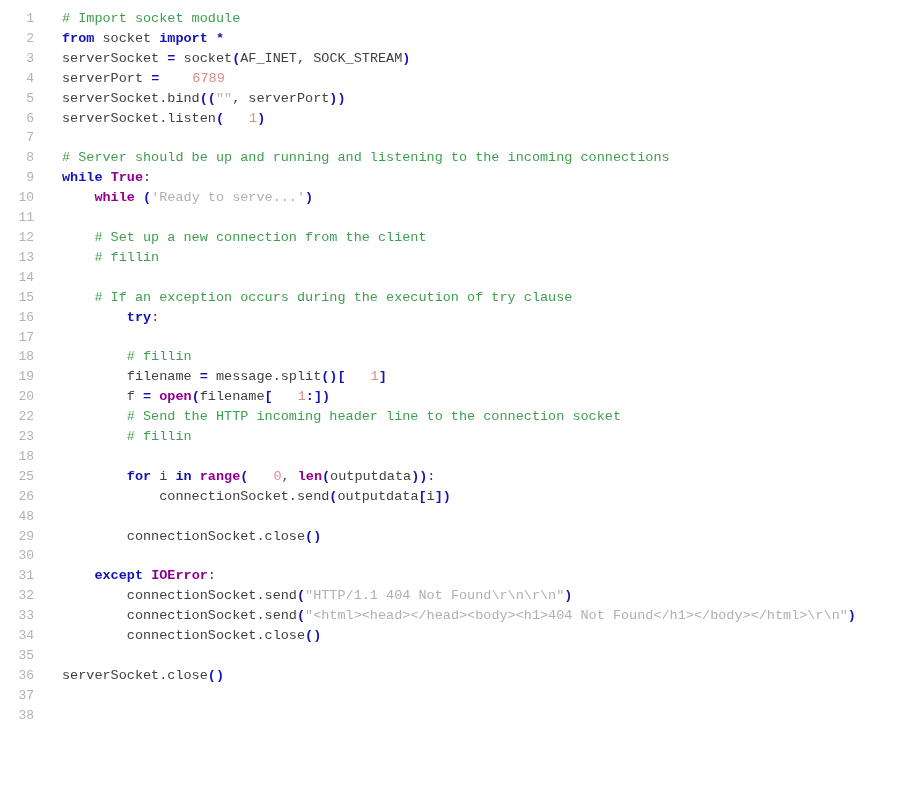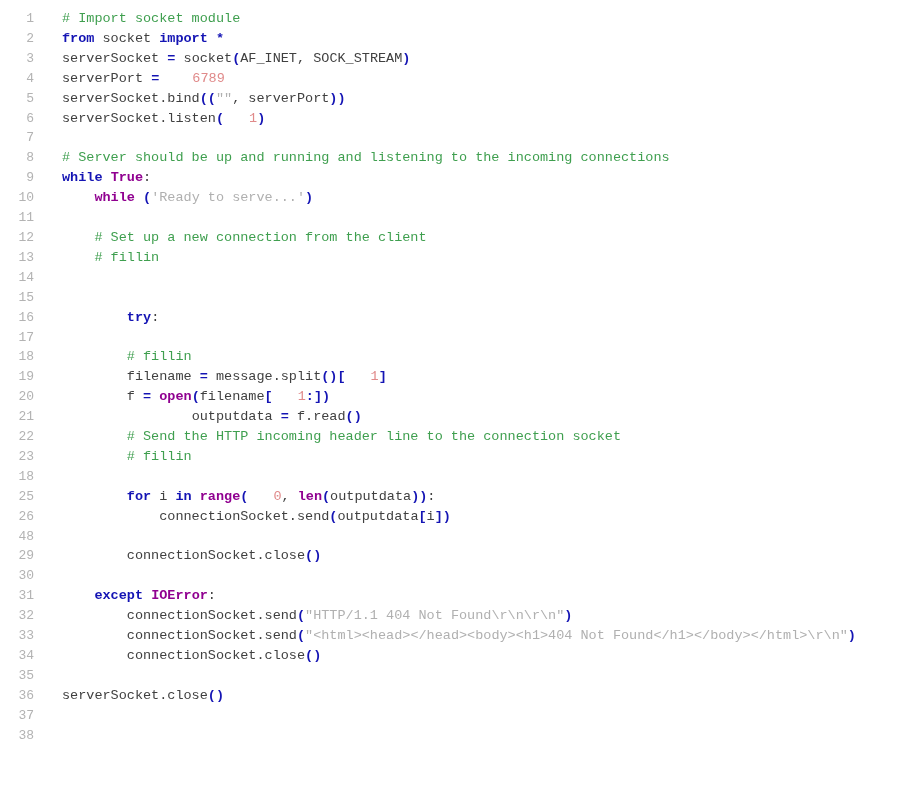--- a/index.html
+++ b/index.html
@@ -63,27 +63,26 @@
     <div class="code-line"><div class="line-number">5</div><div class="line-content"><span class="t-plain">serverSocket.bind</span><span class="t-bracket">((</span><span class="t-string">""</span><span class="t-plain">, serverPort</span><span class="t-bracket">))</span></div></div>
     <div class="code-line"><div class="line-number">6</div><div class="line-content"><span class="t-plain">serverSocket.listen</span><span class="t-bracket">(</span><span class="t-number">1</span><span class="t-bracket">)</span></div></div>
     <div class="code-line"><div class="line-number">7</div><div class="line-content">&nbsp;</div></div>
     <div class="code-line"><div class="line-number">8</div><div class="line-content"><span class="t-comment"># Server should be up and running and listening to the incoming connections</span></div></div>
     <div class="code-line"><div class="line-number">9</div><div class="line-content"><span class="t-keyword">while</span><span class="t-plain"> </span><span class="t-constant">True</span><span class="t-punct">:</span></div></div>
     <div class="code-line"><div class="line-number">10</div><div class="line-content"><span class="t-plain">    </span><span class="t-builtin">while</span><span class="t-plain"> </span><span class="t-bracket">(</span><span class="t-string">'Ready to serve...'</span><span class="t-bracket">)</span></div></div>
     <div class="code-line"><div class="line-number">11</div><div class="line-content">&nbsp;</div></div>
     <div class="code-line"><div class="line-number">12</div><div class="line-content"><span class="t-plain">    </span><span class="t-comment"># Set up a new connection from the client</span></div></div>
     <div class="code-line"><div class="line-number">13</div><div class="line-content"><span class="t-plain">    </span><span class="t-comment"># fillin</span></div></div>
     <div class="code-line"><div class="line-number">14</div><div class="line-content">&nbsp;</div></div>
-    <div class="code-line"><div class="line-number">15</div><div class="line-content"><span class="t-plain">    </span></div></div>
+    <div class="code-line"><div class="line-number">15</div><div class="line-content"><span class="t-plain">    </span><span class="t-comment"># If an exception occurs during the execution of try clause</span></div></div>
     <div class="code-line"><div class="line-number">16</div><div class="line-content"><span class="t-plain">        </span><span class="t-keyword">try</span><span class="t-punct">:</span></div></div>
     <div class="code-line"><div class="line-number">17</div><div class="line-content"><span class="t-plain">        </span></div></div>
     <div class="code-line"><div class="line-number">18</div><div class="line-content"><span class="t-plain">        </span><span class="t-comment"># fillin</span></div></div>
     <div class="code-line"><div class="line-number">19</div><div class="line-content"><span class="t-plain">        filename </span><span class="t-operator">=</span><span class="t-plain"> message.split</span><span class="t-bracket">()[</span><span class="t-number">1</span><span class="t-bracket">]</span></div></div>
     <div class="code-line"><div class="line-number">20</div><div class="line-content"><span class="t-plain">        f </span><span class="t-operator">=</span><span class="t-plain"> </span><span class="t-builtin">open</span><span class="t-bracket">(</span><span class="t-plain">filename</span><span class="t-bracket">[</span><span class="t-number">1</span><span class="t-bracket">:])</span></div></div>
-    <div class="code-line"><div class="line-number">21</div><div class="line-content"><span class="t-plain">                outputdata </span><span class="t-operator">=</span><span class="t-plain"> f.read</span><span class="t-bracket">()</span></div></div>
     <div class="code-line"><div class="line-number">22</div><div class="line-content"><span class="t-plain">        </span><span class="t-comment"># Send the HTTP incoming header line to the connection socket</span></div></div>
     <div class="code-line"><div class="line-number">23</div><div class="line-content"><span class="t-plain">        </span><span class="t-comment"># fillin</span></div></div>
     <div class="code-line"><div class="line-number">18</div><div class="line-content">&nbsp;</div></div>
     <div class="code-line"><div class="line-number">25</div><div class="line-content"><span class="t-plain">        </span><span class="t-keyword">for</span><span class="t-plain"> i </span><span class="t-keyword">in</span><span class="t-plain"> </span><span class="t-builtin">range</span><span class="t-bracket">(</span><span class="t-number">0</span><span class="t-plain">, </span><span class="t-builtin">len</span><span class="t-bracket">(</span><span class="t-plain">outputdata</span><span class="t-bracket">))</span><span class="t-punct">:</span></div></div>
     <div class="code-line"><div class="line-number">26</div><div class="line-content"><span class="t-plain">            connectionSocket.send</span><span class="t-bracket">(</span><span class="t-plain">outputdata</span><span class="t-bracket">[</span><span class="t-plain">i</span><span class="t-bracket">])</span></div></div>
     <div class="code-line"><div class="line-number">48</div><div class="line-content">&nbsp;</div></div>
     <div class="code-line"><div class="line-number">29</div><div class="line-content"><span class="t-plain">        connectionSocket.close</span><span class="t-bracket">()</span></div></div>
     <div class="code-line"><div class="line-number">30</div><div class="line-content">&nbsp;</div></div>
     <div class="code-line"><div class="line-number">31</div><div class="line-content"><span class="t-plain">    </span><span class="t-keyword">except</span><span class="t-plain"> </span><span class="t-builtin">IOError</span><span class="t-punct">:</span></div></div>
     <div class="code-line"><div class="line-number">32</div><div class="line-content"><span class="t-plain">        connectionSocket.send</span><span class="t-bracket">(</span><span class="t-string">"HTTP/1.1 404 Not Found\r\n\r\n"</span><span class="t-bracket">)</span></div></div>

